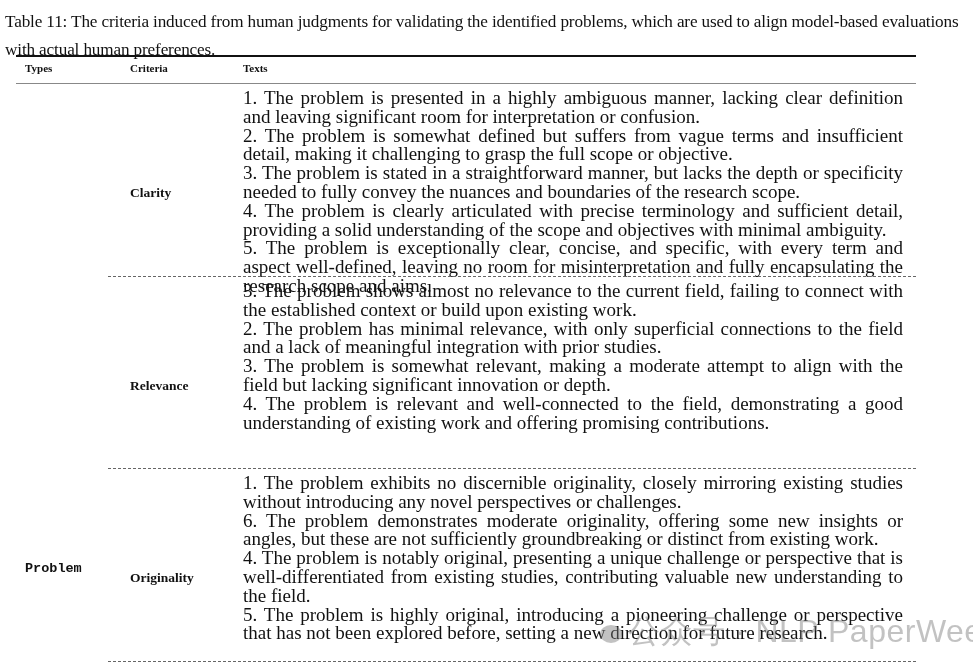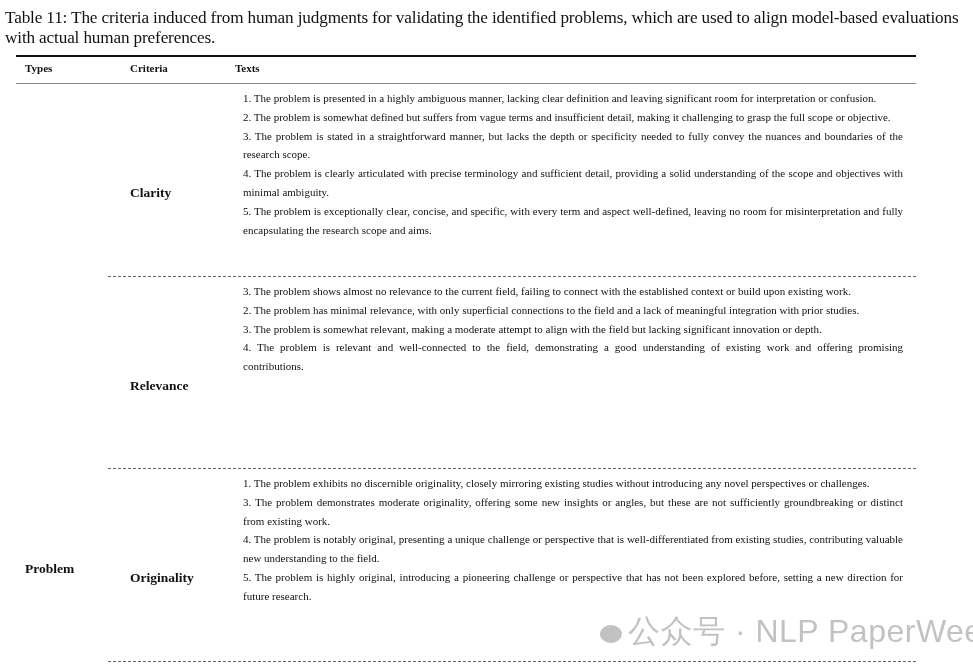--- a/index.html
+++ b/index.html
@@ -2,29 +2,29 @@
 <html><head>
 <meta charset="utf-8">
 <style>
   html, body { margin: 0; padding: 0; background: #ffffff; }
   body {
     width: 973px; height: 665px; overflow: hidden; position: relative;
     font-family: "Liberation Serif", "DejaVu Serif", serif; color: #111;
   }
   .caption {
     position: absolute; left: 5px; top: 8px; width: 968px;
-    font-size: 17.2px; line-height: 20px; letter-spacing: -0.15px;
+    font-size: 17.2px; line-height: 28px; letter-spacing: -0.15px;
   }
   .rule-top { position: absolute; left: 16px; top: 55px; width: 900px; height: 1.5px; background: #111; }
   .rule-mid { position: absolute; left: 16px; top: 83px; width: 900px; height: 1.3px; background: #888; }
   .hdr { position: absolute; top: 62px; font-weight: bold; font-size: 11px; }
-  .hdr.types { left: 25px; } .hdr.criteria { left: 130px; } .hdr.texts { left: 235px; }
-  .type-label { position: absolute; left: 25px; top: 561px; font-weight: bold; font-size: 13.5px; }
+  .hdr.types { left: 25px; } .hdr.criteria { left: 130px; } .hdr.texts { left: 243px; }
+  .type-label { position: absolute; left: 25px; top: 561px; font-weight: bold; font-size: 13.5px; font-family: Liberation Mono, monospace; }
   .crit-label { position: absolute; left: 130px; font-weight: bold; font-size: 13.5px; margin-top: 12px; }
-  .texts-block { position: absolute; left: 243px; width: 660px; font-size: 11px; line-height: 18.8px; }
+  .texts-block { position: absolute; left: 243px; width: 660px; font-size: 19px; line-height: 18.8px; }
   .texts-block .item { margin: 0; text-align: justify; }
   .dash { position: absolute; left: 108px; width: 808px; height: 0; border-top: 1.3px dashed #666; }
   .watermark {
     position: absolute; left: 600px; top: 610px; font-family: "Liberation Sans", "DejaVu Sans", sans-serif;
     font-size: 32px; color: rgba(120,120,120,0.45); letter-spacing: 0.5px; white-space: nowrap;
   }
   .watermark .wm-icon {
     display: inline-block; width: 22px; height: 18px; border-radius: 50%;
     background: rgba(120,120,120,0.45); vertical-align: middle; margin-right: 6px;
   }
@@ -57,21 +57,21 @@
   <p class="item">3. The problem shows almost no relevance to the current field, failing to connect with the established context or build upon existing work.</p>
   <p class="item">2. The problem has minimal relevance, with only superficial connections to the field and a lack of meaningful integration with prior studies.</p>
   <p class="item">3. The problem is somewhat relevant, making a moderate attempt to align with the field but lacking significant innovation or depth.</p>
   <p class="item">4. The problem is relevant and well-connected to the field, demonstrating a good understanding of existing work and offering promising contributions.</p>
 </div>
 <div class="dash" style="top:468px"></div>
 
 <div class="crit-label" style="top:558px">Originality</div>
 <div class="texts-block" style="top:474px">
   <p class="item">1. The problem exhibits no discernible originality, closely mirroring existing studies without introducing any novel perspectives or challenges.</p>
-  <p class="item">3. The problem demonstrates moderate originality, offering some new insights or angles, but these are not sufficiently groundbreaking or distinct from existing work.</p>
+  <p class="item">6. The problem demonstrates moderate originality, offering some new insights or angles, but these are not sufficiently groundbreaking or distinct from existing work.</p>
   <p class="item">4. The problem is notably original, presenting a unique challenge or perspective that is well-differentiated from existing studies, contributing valuable new understanding to the field.</p>
   <p class="item">5. The problem is highly original, introducing a pioneering challenge or perspective that has not been explored before, setting a new direction for future research.</p>
 </div>
 <div class="dash" style="top:661px"></div>
 
 <div class="watermark">
   <span class="wm-icon"></span><span>公众号 · NLP PaperWeekly</span>
 </div>
 
 </body></html>

